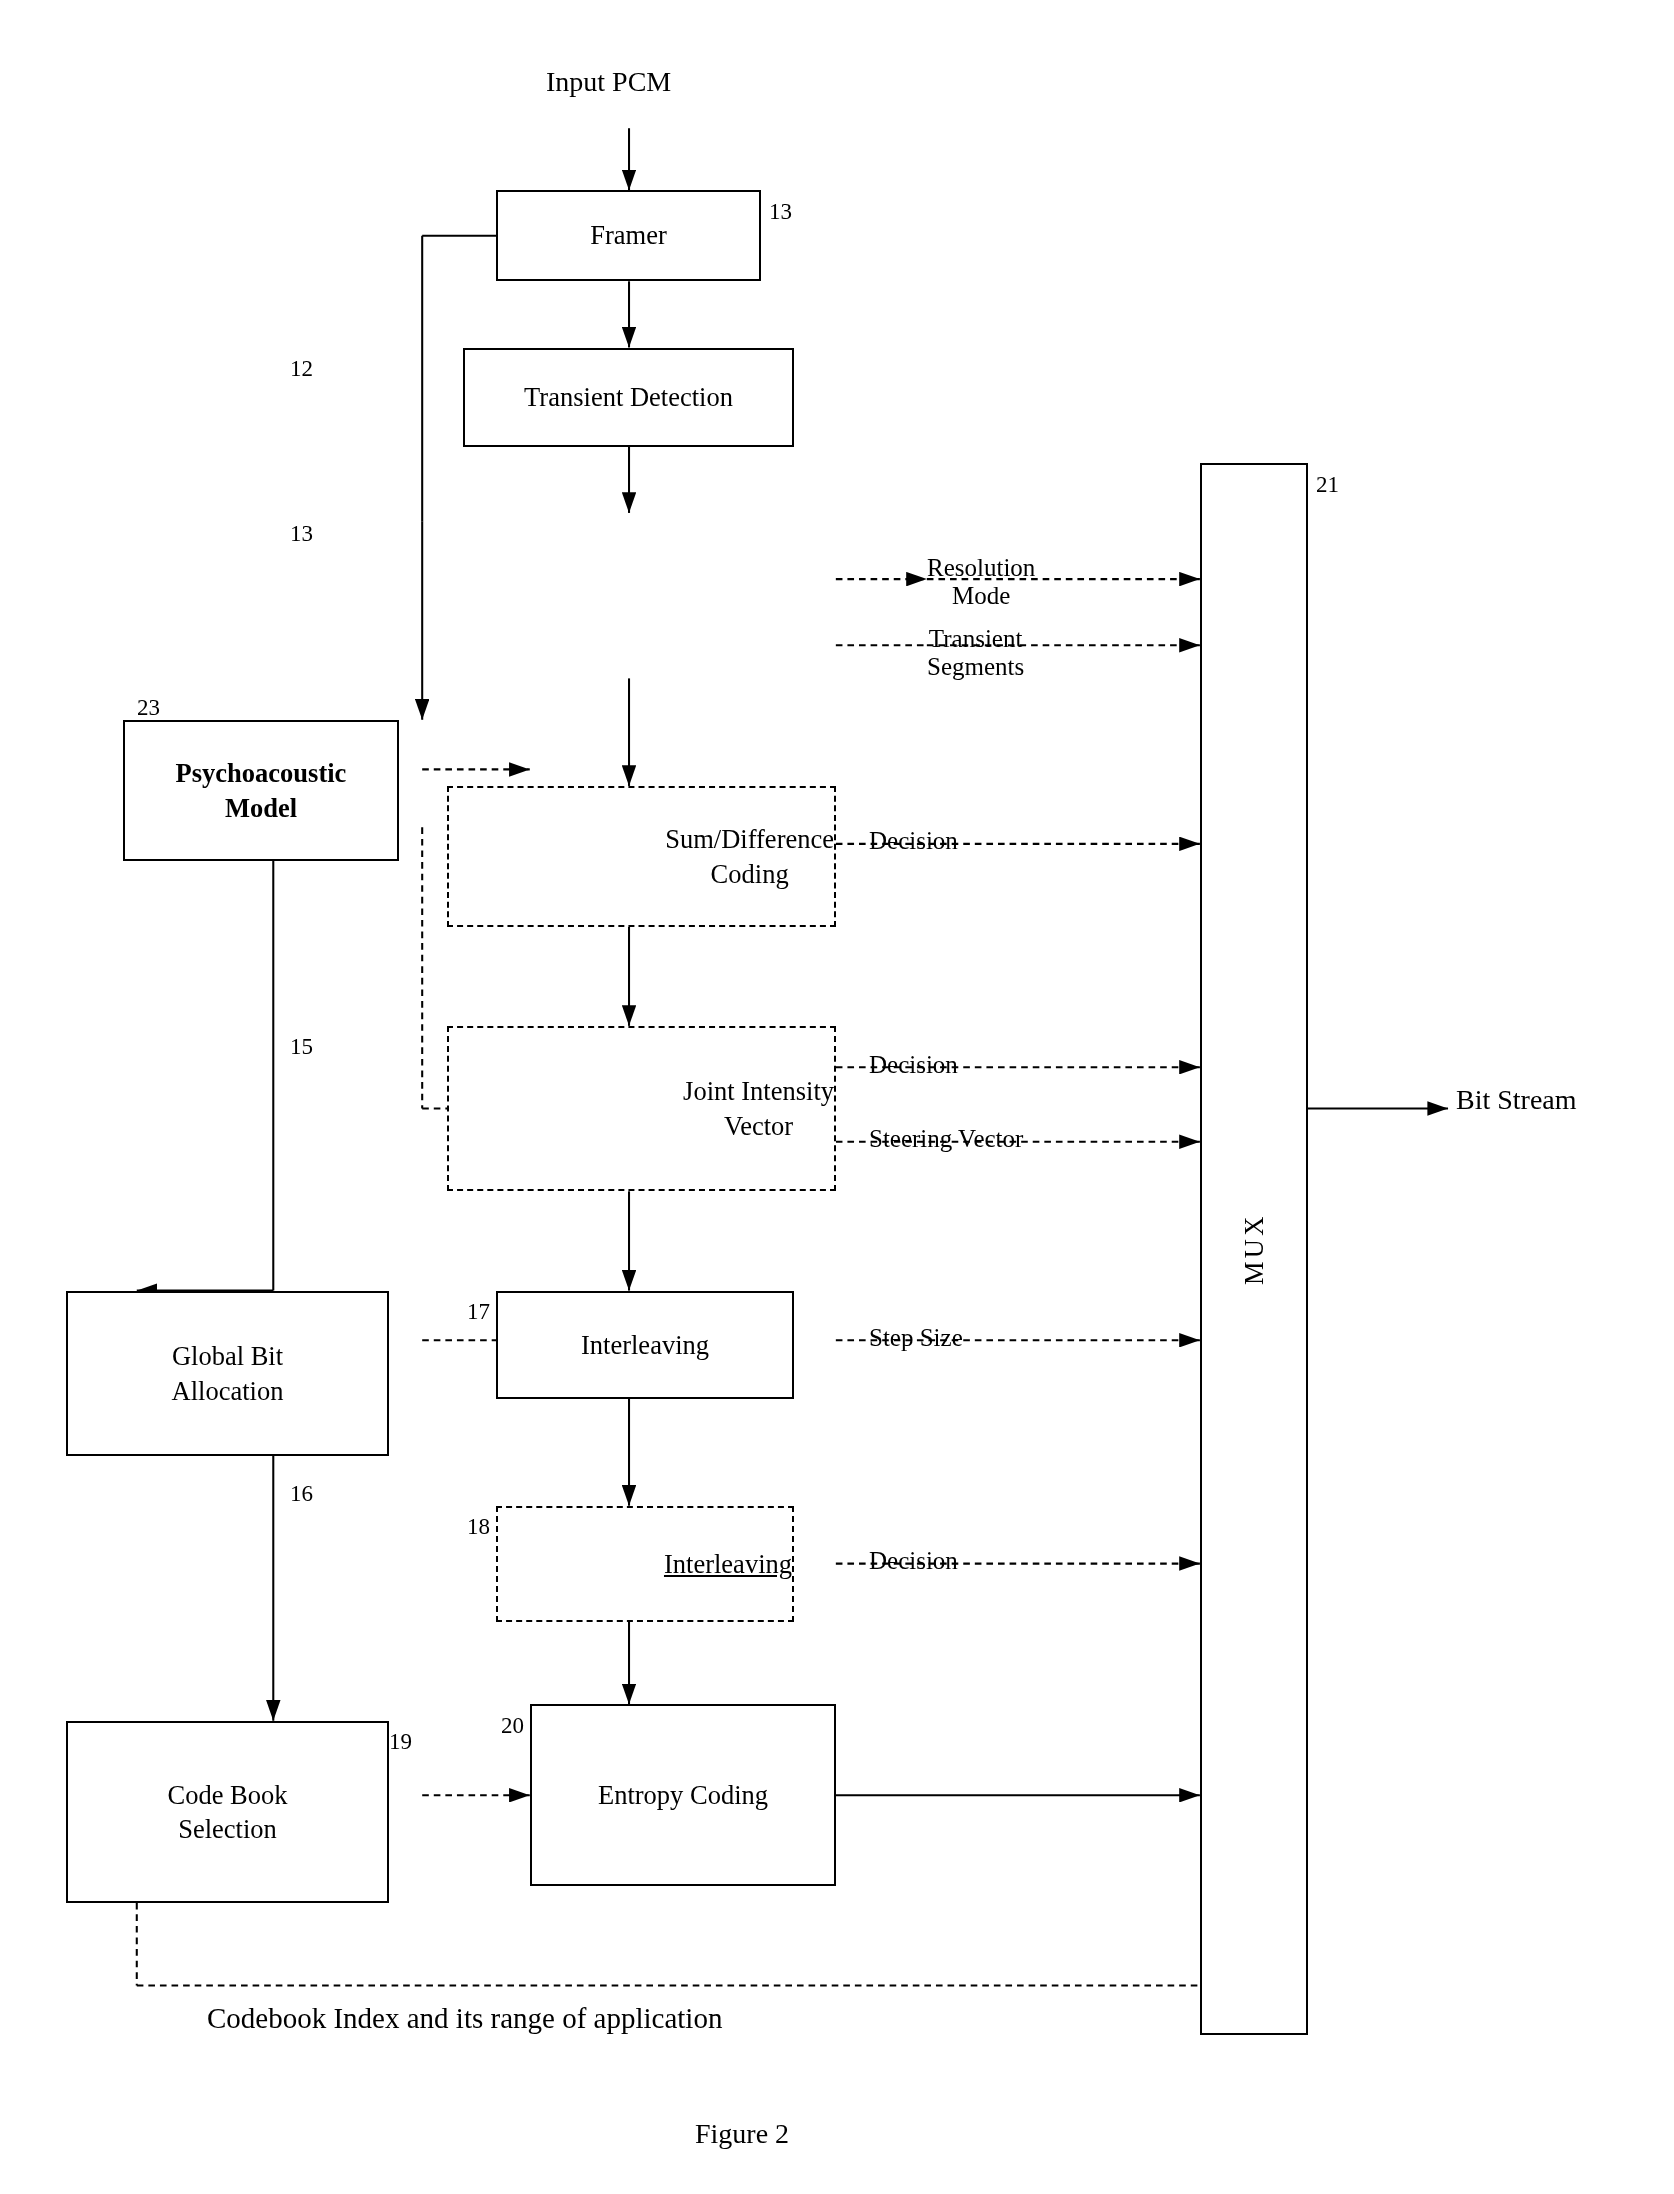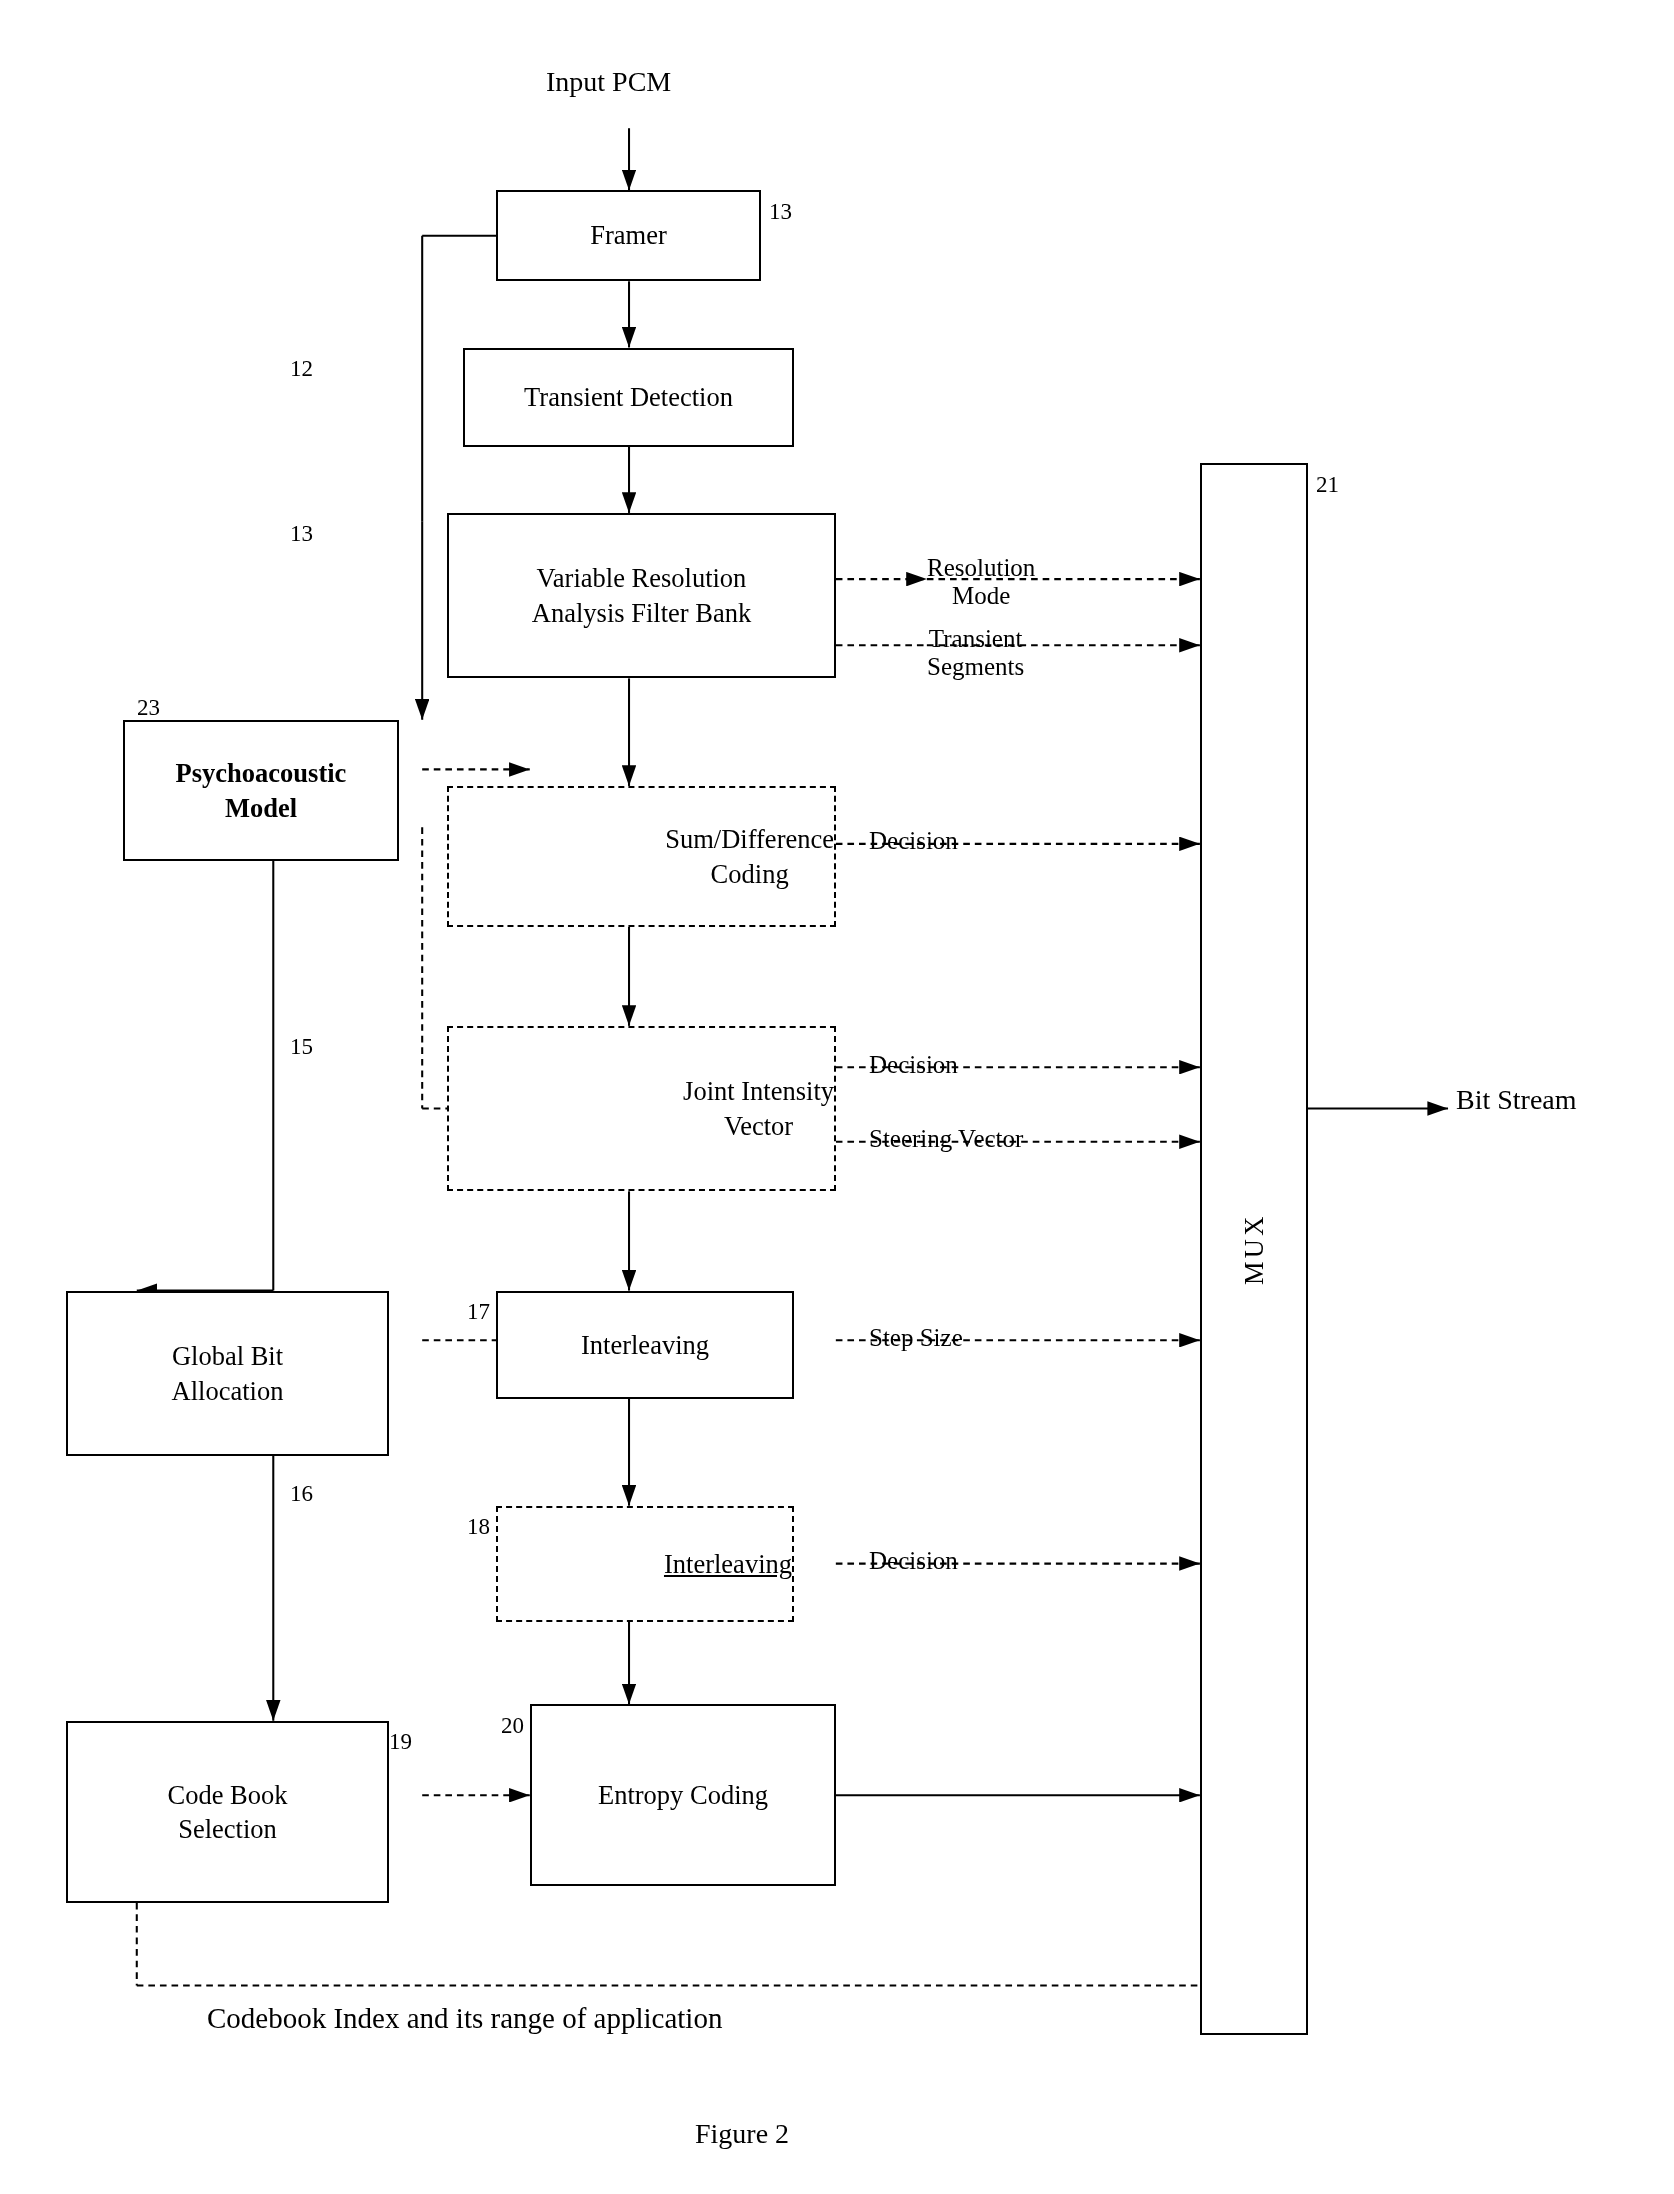--- a/index.html
+++ b/index.html
@@ -149,24 +149,20 @@
   <div class="label" style="left:546px; top:66px; font-size:28px;">Input PCM</div>
 
   <div class="box-solid" style="left:496px; top:190px; width:265px; height:91px;">Framer</div>
 
   <div class="label-small" style="left:769px; top:199px;">13</div>
 
   <div class="box-solid" style="left:463px; top:348px; width:331px; height:99px;">Transient Detection</div>
 
   <div class="label-small" style="left:290px; top:356px;">12</div>
 
-  <div class="box-solid" style="left:447px; top:513px; width:389px; height:165px;">
-    <span style="white-space:pre-line;">Variable Resolution
-Analysis Filter Bank</span>
-  </div>
 
   <div class="label-small" style="left:290px; top:521px;">13</div>
 
   <div class="label" style="left:927px; top:554px; white-space:pre-line; font-size:25px;">Resolution
 Mode</div>
 
   <div class="label" style="left:927px; top:625px; white-space:pre-line; font-size:25px;">Transient
 Segments</div>
 
   <div class="box-dashed" style="left:447px; top:786px; width:389px; height:141px;">

